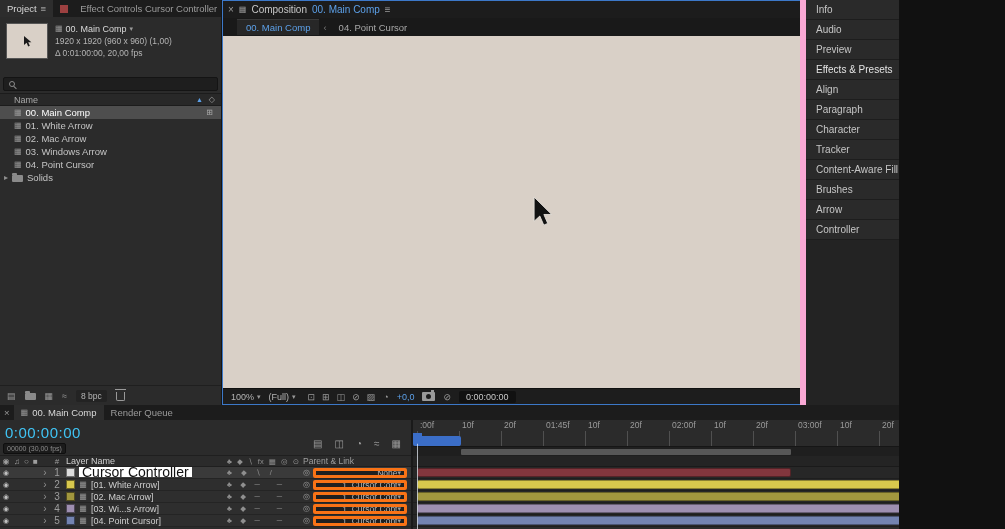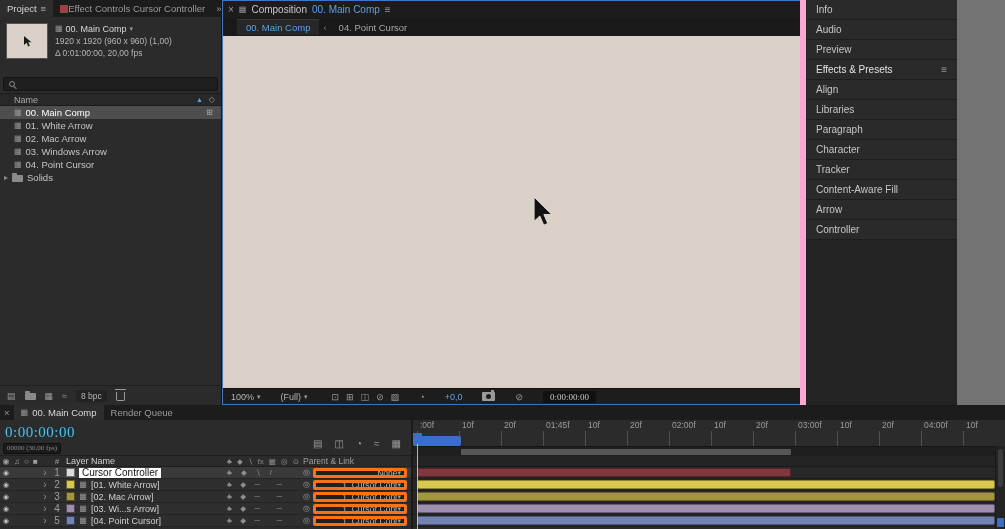--- a/index.html
+++ b/index.html
@@ -1,24 +1,24 @@
 <!DOCTYPE html>
 <html><head>
 <meta charset="utf-8">
 <style>
   *{margin:0;padding:0;box-sizing:border-box}
   html,body{background:#111}
-  .app{position:relative;width:1005px;height:529px;overflow:hidden;background:#737373;
+  .app{position:relative;width:899px;height:529px;overflow:hidden;background:#f97316;
        font-family:"Liberation Sans",sans-serif;font-size:10px;color:#c8c8c8;}
-  .mono{font-family:Liberation Serif, serif}
+  .mono{font-family:Liberation Sans, sans-serif}
 
   
   .tabbar{height:17px;background:#1c1c1c;display:flex;align-items:center;white-space:nowrap;overflow:hidden}
   .tab-active{background:#2d2d2d;height:100%;display:flex;align-items:center;gap:4px;padding:0 7px;color:#d9d9d9}
-  .tab-inactive{display:flex;align-items:center;gap:0;padding:0 7px;color:#9b9b9b}
+  .tab-inactive{display:flex;align-items:center;gap:12px;padding:0 7px;color:#9b9b9b}
   .glyph{color:#9a9a9a}
   .dd-arrow{font-size:7px;color:#9a9a9a}
 
   
   .project{position:absolute;left:0;top:0;width:222px;height:405px;background:#2b2b2b;border-right:1px solid #151515}
   .project .tabbar{font-size:9.5px}
   .fx-swatch{width:8px;height:8px;background:#9c4040;display:inline-block}
   .overflow{margin-left:auto;padding:0 4px;color:#9a9a9a}
   .prj-info{display:flex;gap:7px;padding:6px 6px 4px 6px;height:58px}
   .thumb{width:42px;height:36px;border:1px solid #555;position:relative;flex:none}
@@ -51,21 +51,21 @@
   .compwrap{position:absolute;left:222px;top:0;width:626px;height:405px;background:#1d1d1d;
             border:1px solid #3c78c8;display:flex;flex-direction:column}
   .comp-tabbar{height:17px;background:#1c1c1c;display:flex;align-items:center;gap:5px;padding:0 5px;flex:none}
   .viewer-tabs{height:18px;background:#191919;display:flex;align-items:center;font-size:9.5px;flex:none;padding-left:14px}
   .vtab-active{background:#272727;height:16px;display:flex;align-items:center;padding:0 9px;border-top:1px solid #3a3a3a}
   .vtab-sep{color:#787878;padding:0 4px}
   .vtab{color:#a8a8a8;padding:0 8px}
   .canvas{flex:1;position:relative}
   .cursor-main{position:absolute;left:310px;top:160px}
   .comp-footer{height:16px;background:#1d1d1d;border-top:1px solid #101010;display:flex;align-items:center;
-               gap:20px;padding:0 8px;font-size:9px;color:#b5b5b5;flex:none}
+               gap:8px;padding:0 8px;font-size:9px;color:#b5b5b5;flex:none}
   .foot-dd{display:flex;align-items:center;gap:3px}
   .foot-icons{display:flex;gap:7px;font-size:9px;color:#9a9a9a;margin-left:4px}
   .cam{width:13px;height:9px;background:#9a9a9a;border-radius:1px;position:relative;flex:none}
   .cam::before{content:"";position:absolute;left:4px;top:2px;width:5px;height:5px;border-radius:50%;background:#1d1d1d}
   .cam::after{content:"";position:absolute;right:1px;top:-2px;width:3px;height:2px;background:#9a9a9a}
   .tc-box{background:#111;border-radius:2px;padding:1px 7px;color:#c8c8c8;font-size:9px}
 
   
   .sidebar{position:absolute;left:800px;top:0;width:157px;height:405px;background:#232323;border-left:6px solid #f9a8d4}
   .side-row{height:20px;display:flex;align-items:center;justify-content:space-between;background:#2a2a2a;
@@ -86,21 +86,21 @@
   .col-eye{width:12px;text-align:center;flex:none}
   .col-audio{width:10px;text-align:center;flex:none}
   .col-solo{width:9px;text-align:center;flex:none}
   .col-lock{width:9px;text-align:center;flex:none}
   .col-twirl{width:10px;text-align:center;flex:none;color:#909090}
   .col-num{width:14px;text-align:center;flex:none;color:#9e9e9e}
   .col-swatch{width:13px;display:flex;justify-content:center;flex:none}
   .swatch{width:9px;height:9px;border:1px solid rgba(0,0,0,.5)}
   .col-licon{width:12px;text-align:center;flex:none;font-size:8px;color:#9a9a9a}
   .col-name{flex:1;overflow:hidden;white-space:nowrap;font-size:9px;color:#cfcfcf;padding-left:2px}
-  .name-edit{background:#fff;color:#111;font-size:10px;line-height:10px;height:10px;padding:0 3px;display:inline-block;min-width:72px}
+  .name-edit{background:#fff;color:#111;font-size:14px;line-height:10px;height:10px;padding:0 3px;display:inline-block;min-width:72px}
   .col-switches{width:80px;flex:none;display:flex;justify-content:space-between;padding:0 4px;font-size:7.5px;color:#8f8f8f}
   .col-parent{width:108px;flex:none;display:flex;align-items:center;gap:3px;padding-right:4px;font-size:8.5px}
   .pickwhip{font-size:8px;color:#9a9a9a}
   .parent-dd{flex:1;height:10px;background:#202020;border:3px solid #f97316;border-radius:2px;display:flex;
              align-items:center;justify-content:flex-end;padding:0 3px;color:#b8b8b8;overflow:hidden;white-space:nowrap}
   .tl-row{height:12px;display:flex;align-items:center;background:#2e2e2e;border-bottom:1px solid #242424;flex:none}
   .tl-row.selected{background:#3a3a3a}
   .eye{font-size:7px;color:#c0c0c0}
 
   .tl-right{flex:1;position:relative;display:flex;flex-direction:column;overflow:hidden}
@@ -267,33 +267,33 @@
         <span>Preview</span>
       </div>
     <div class="side-row">
       <span style="color:#e4e4e4">Effects &amp; Presets</span>
       <span class="glyph">≡</span>
     </div>
     <div class="side-row">
         <span>Align</span>
       </div>
     <div class="side-row">
-        <span>Libraries</span>
-      </div>
-    <div class="side-row">
         <span>Paragraph</span>
       </div>
     <div class="side-row">
         <span>Character</span>
       </div>
     <div class="side-row">
         <span>Tracker</span>
       </div>
     <div class="side-row">
         <span>Content-Aware Fill</span>
+      </div>
+    <div class="side-row">
+        <span>Brushes</span>
       </div>
     <div class="side-row">
         <span>Arrow</span>
       </div>
     <div class="side-row">
         <span>Controller</span>
       </div>
   </div>
 
   <div class="timeline">

